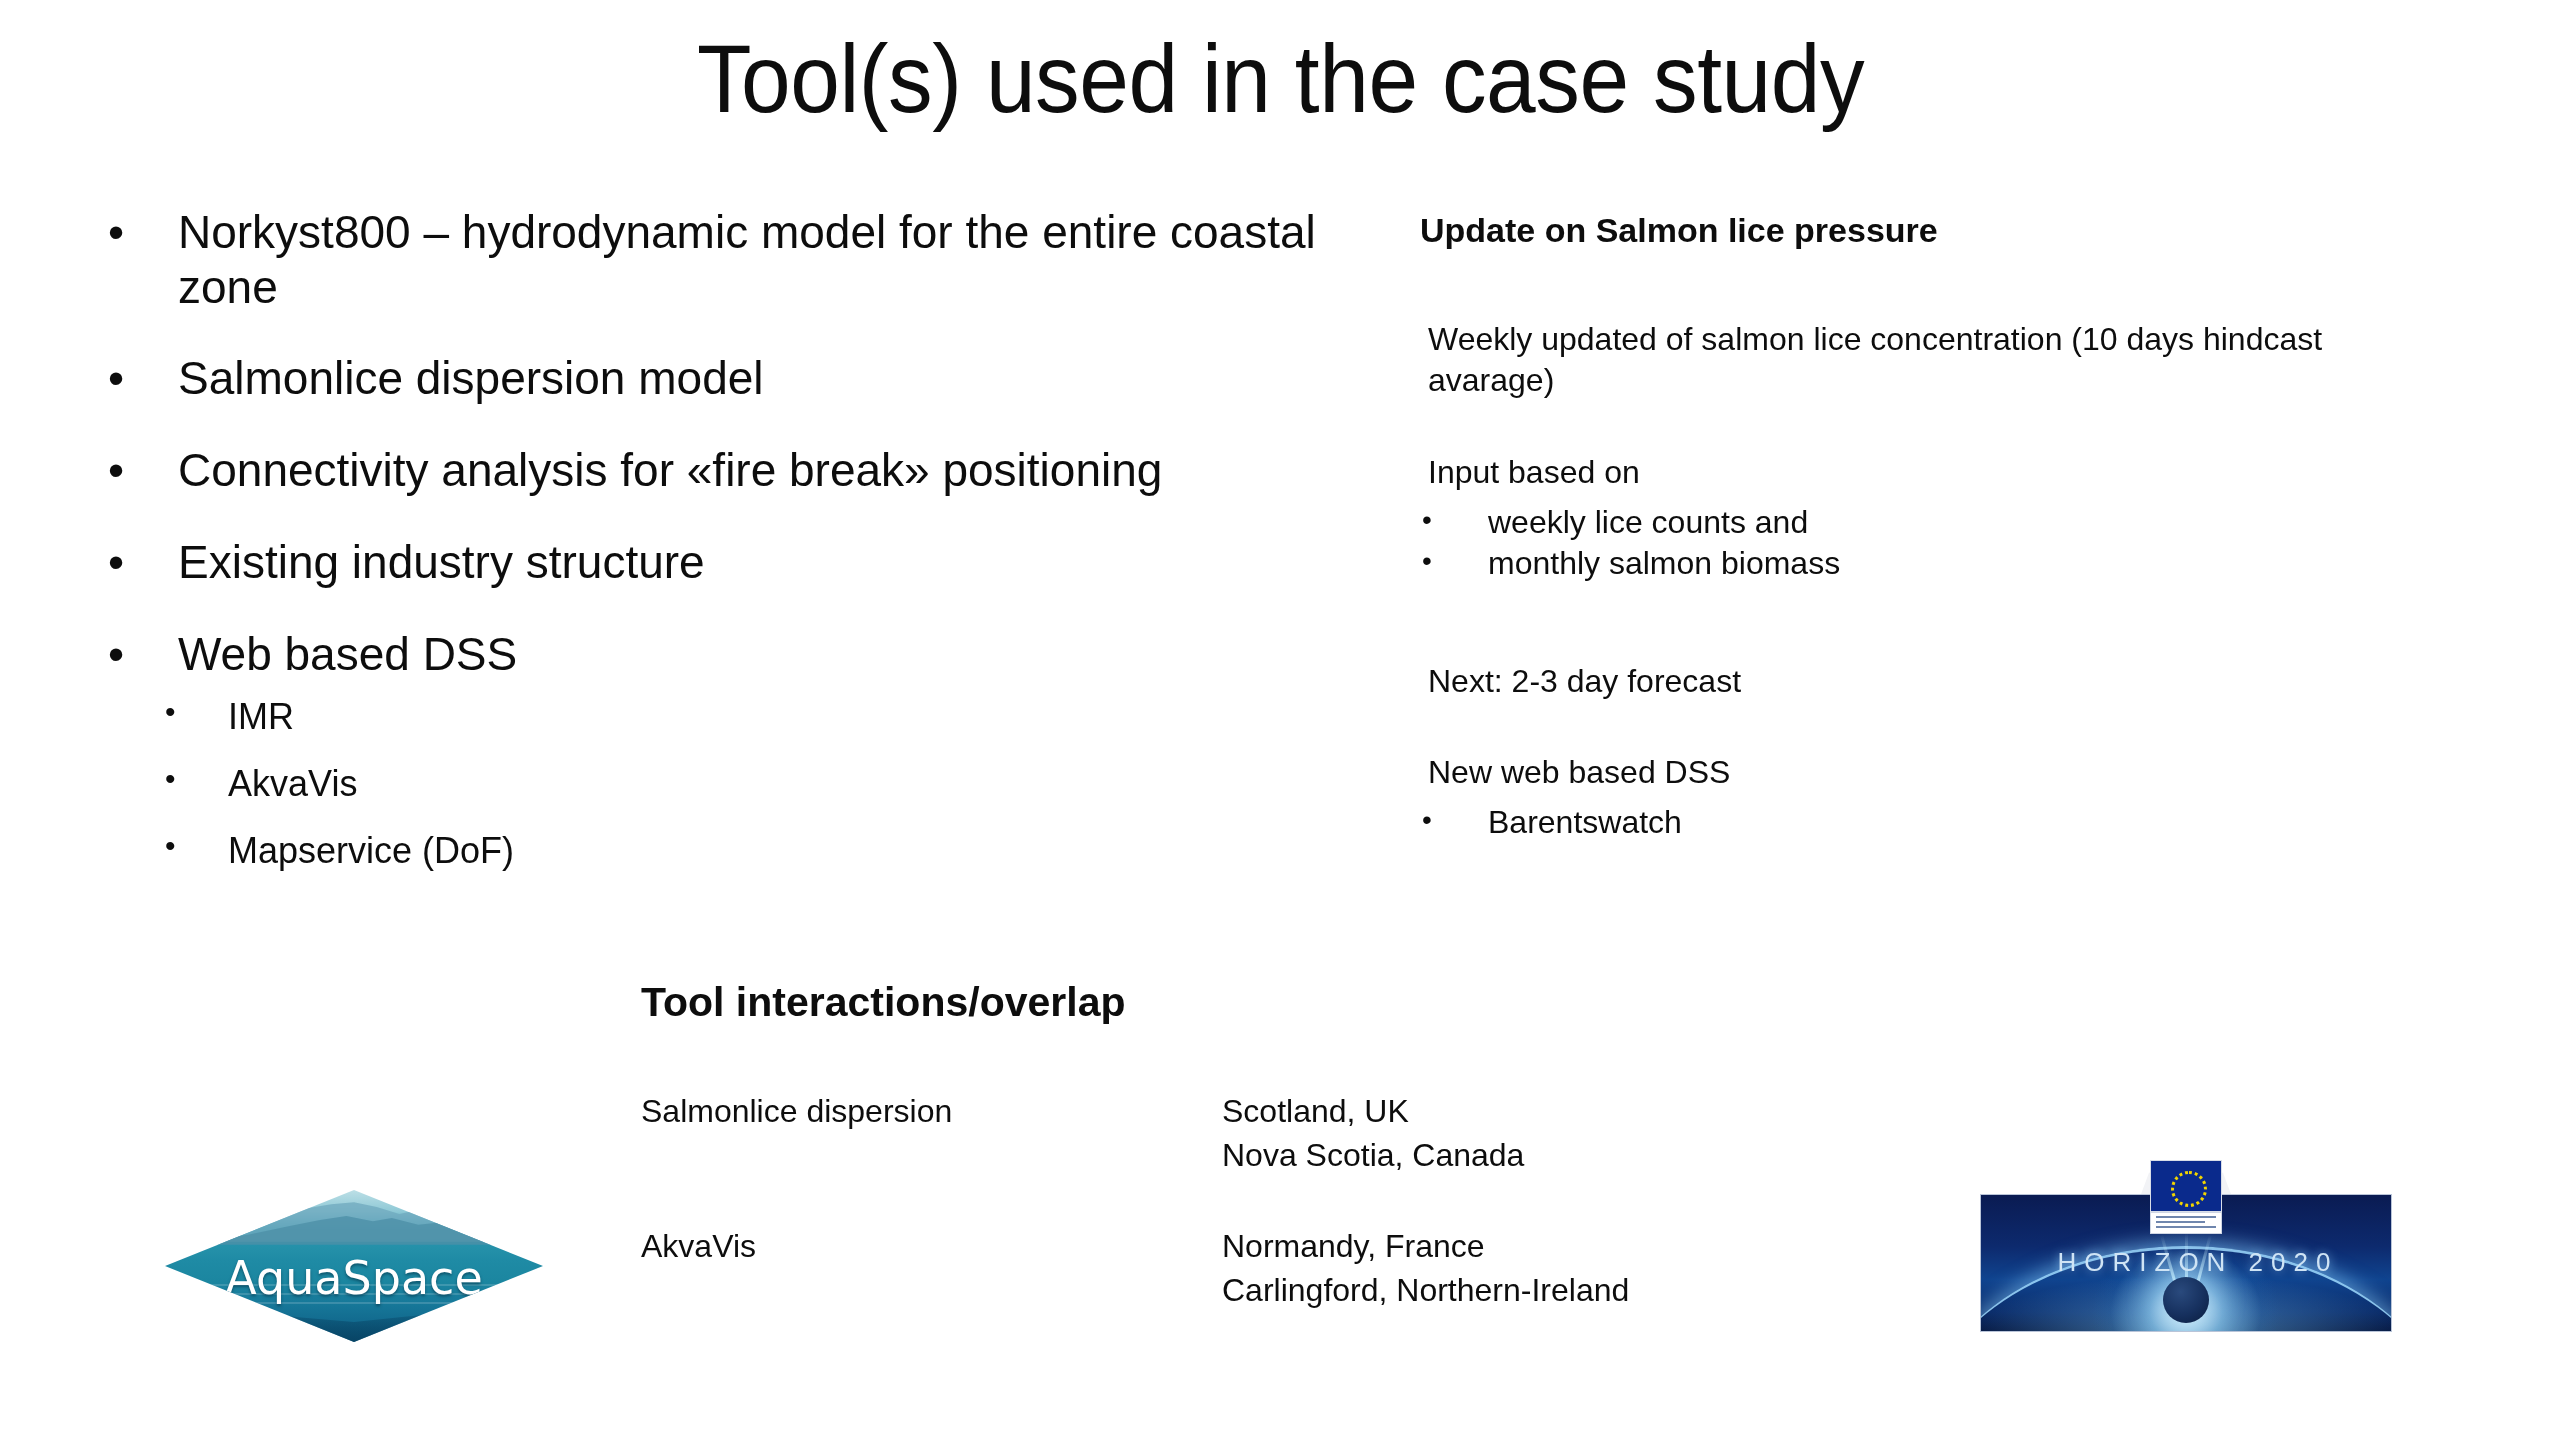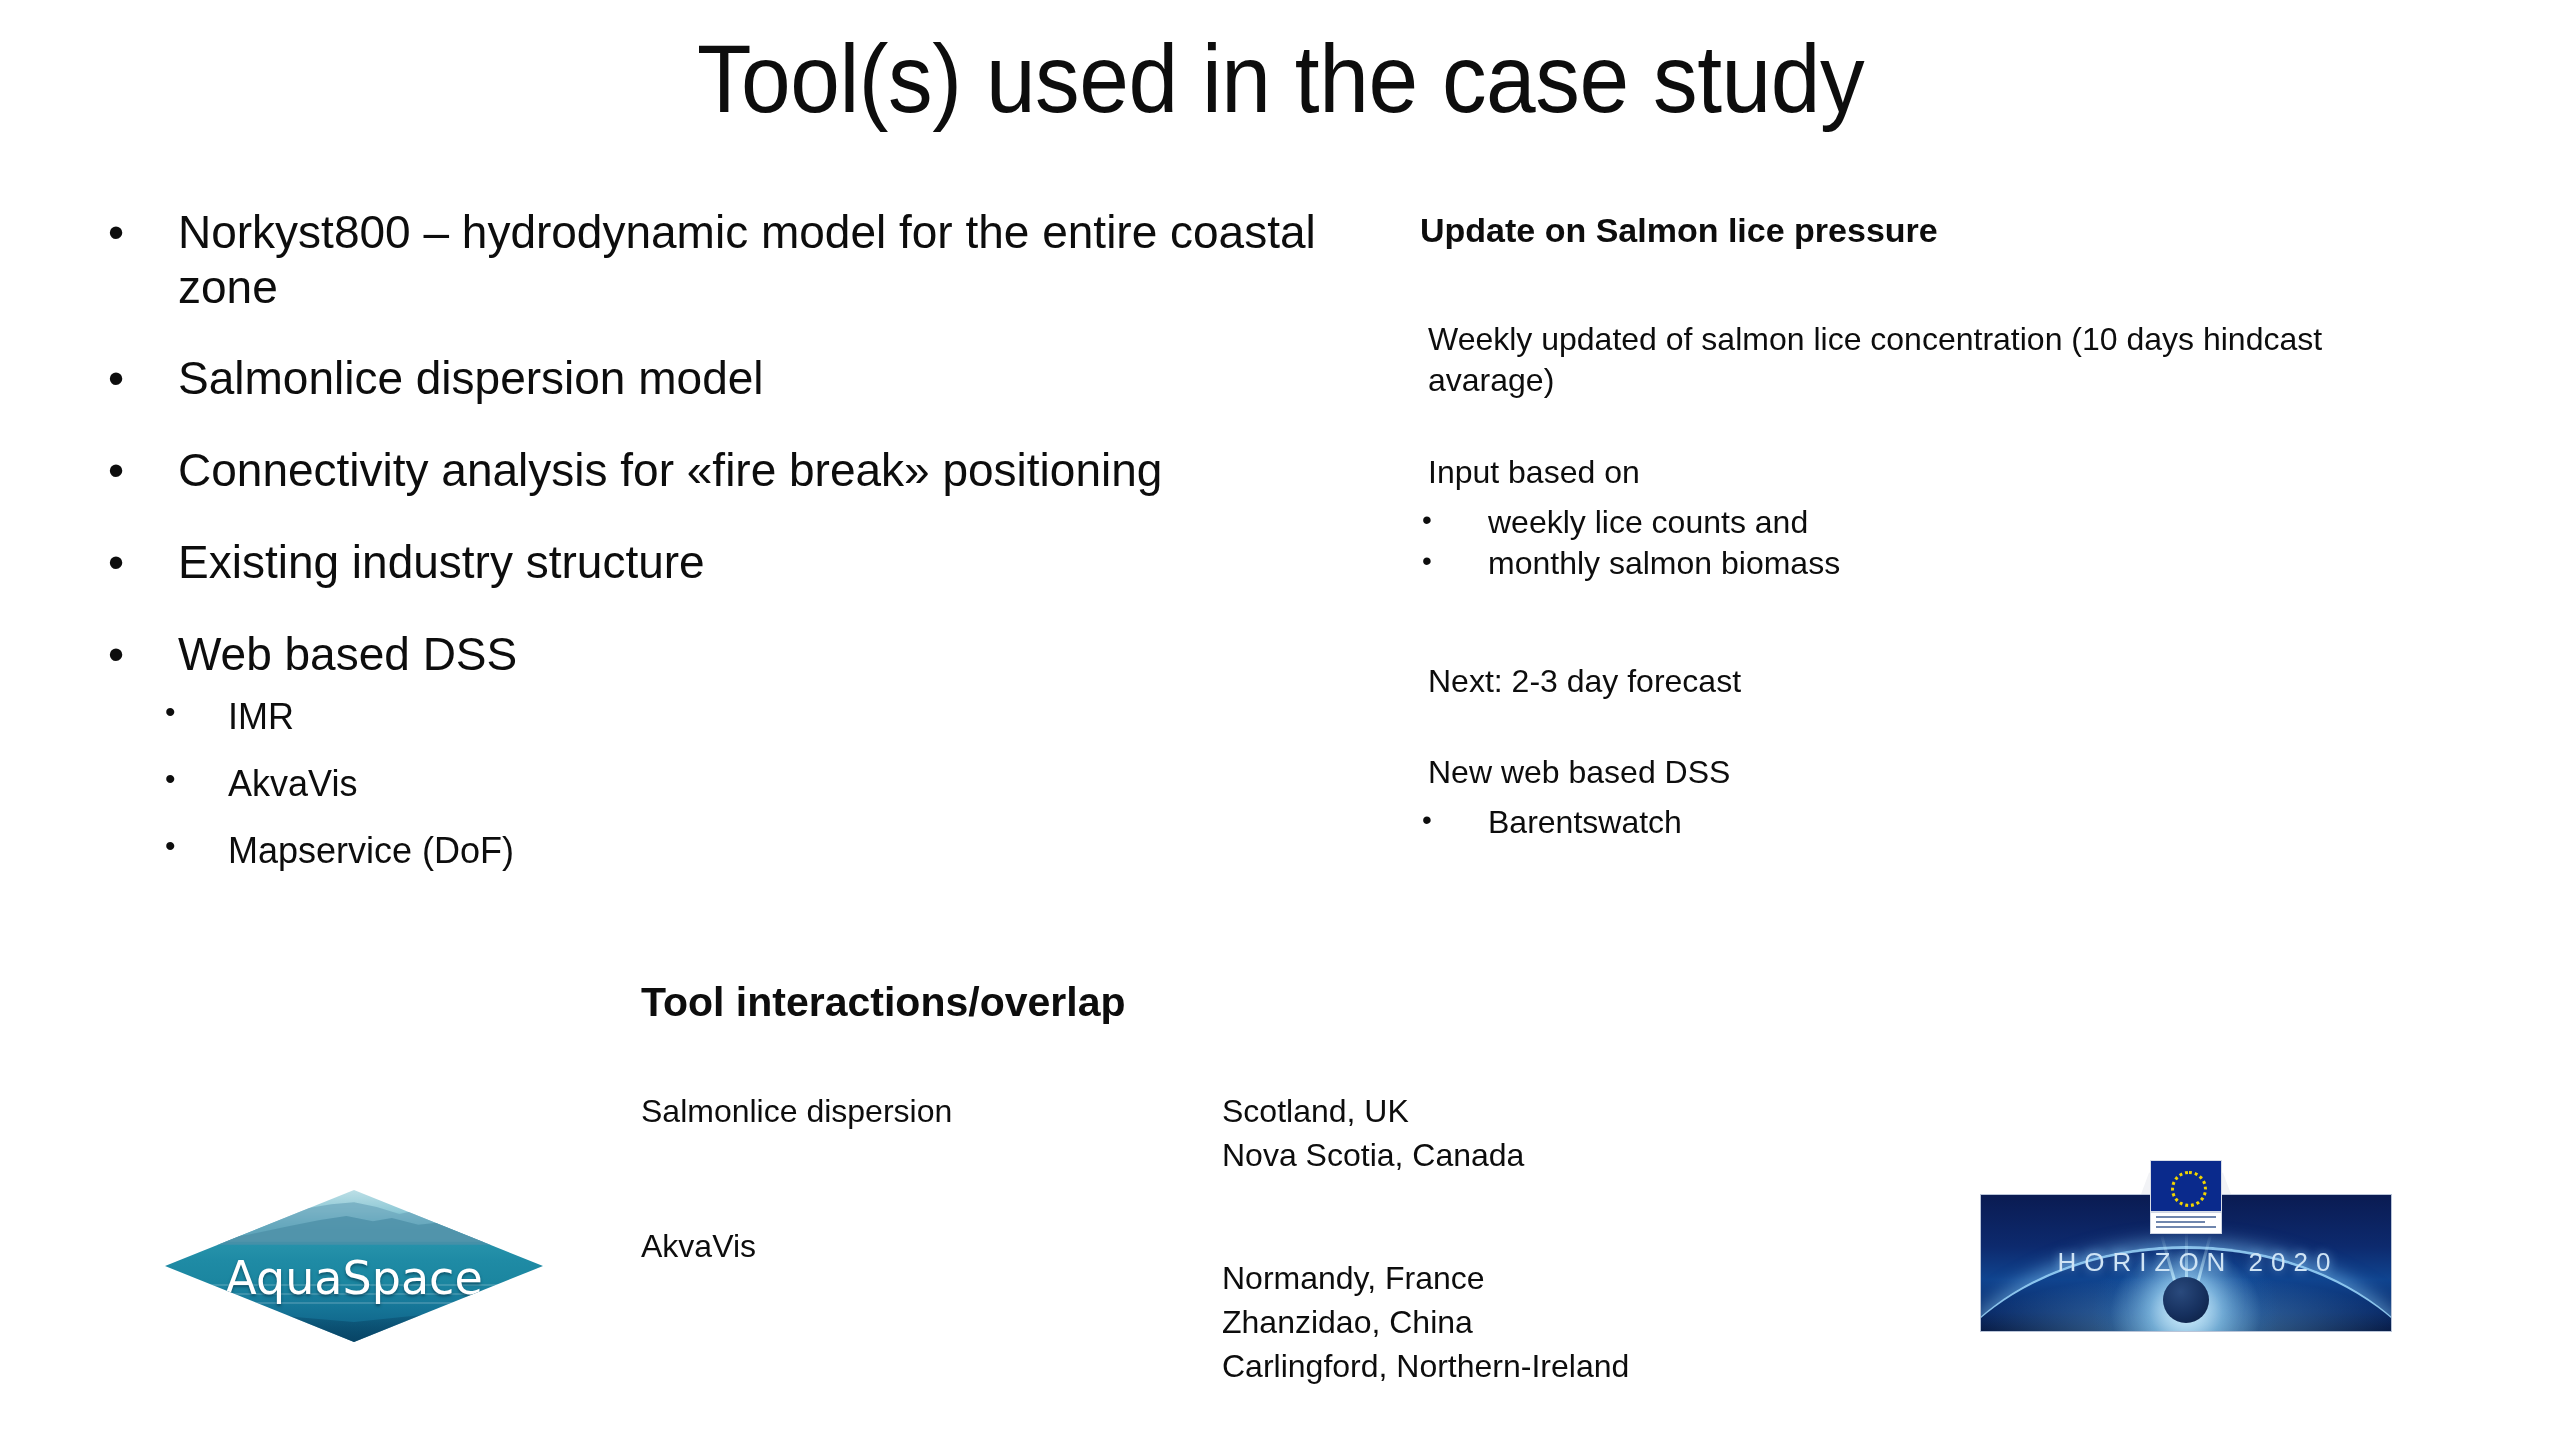--- a/index.html
+++ b/index.html
@@ -112,21 +112,21 @@
     top: 978px;
     font-size: 41px;
     font-weight: bold;
     color: #0d0d0d;
     line-height: 1.2;
   }
   .brow { position: absolute; font-size: 32px; line-height: 1.37; color: #0d0d0d; }
   #brow-1-label { left: 641px; top: 1090px; }
   #brow-1-places { left: 1222px; top: 1090px; }
   #brow-2-label { left: 641px; top: 1225px; }
-  #brow-2-places { left: 1222px; top: 1225px; margin-top: 32px; }
+  #brow-2-places { left: 1222px; top: 1225px; }
 
   
   #aquaspace {
     position: absolute;
     left: 165px;
     top: 1190px;
     width: 378px;
     height: 152px;
   }
   #aquaspace .dia-wrap {
@@ -383,21 +383,20 @@
 
   <div class="brow" id="brow-1-label">Salmonlice dispersion</div>
   <div class="brow" id="brow-1-places">
     <div>Scotland, UK</div>
     <div>Nova Scotia, Canada</div>
   </div>
 
   <div class="brow" id="brow-2-label">AkvaVis</div>
   <div class="brow" id="brow-2-places">
     <div>Normandy, France</div>
-    <div>Zhanzidao, China</div>
     <div>Carlingford, Northern-Ireland</div>
   </div>
 
   <div id="aquaspace">
     <div class="dia-wrap">
       <div class="mtn"></div>
       <div class="mtn2"></div>
       <div class="wave" style="top:62%"></div>
       <div class="wave" style="top:68%"></div>
       <div class="wave" style="top:74%"></div>

